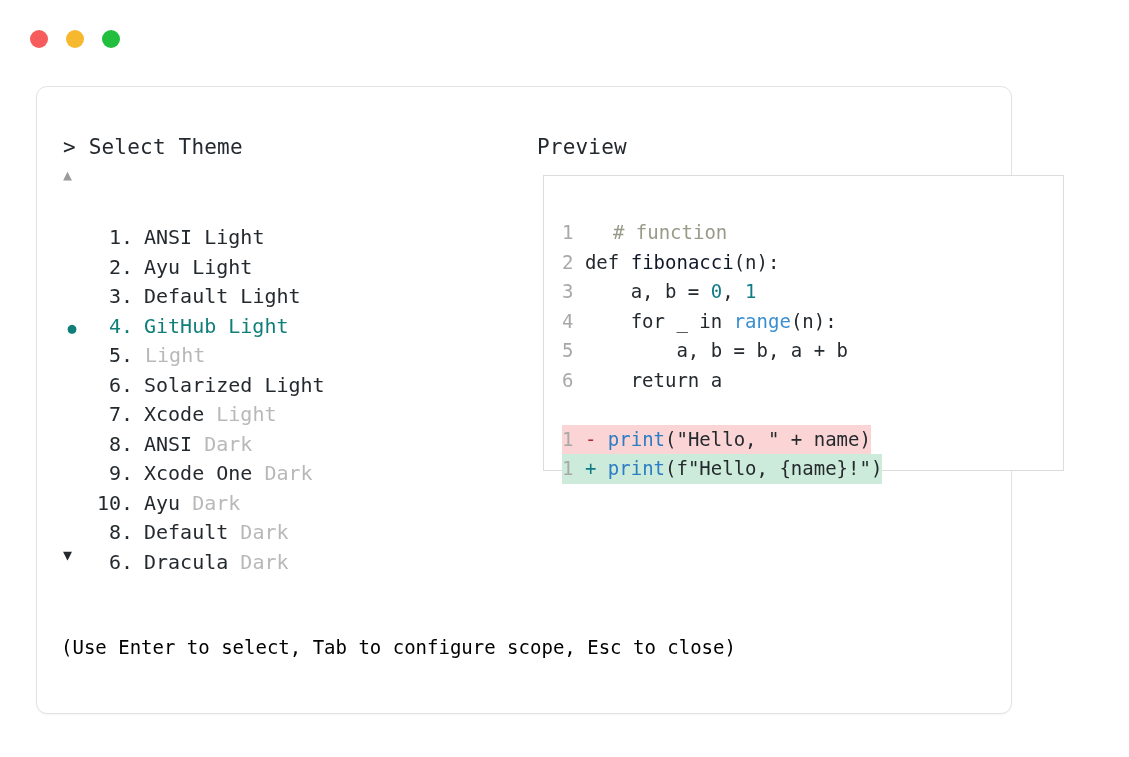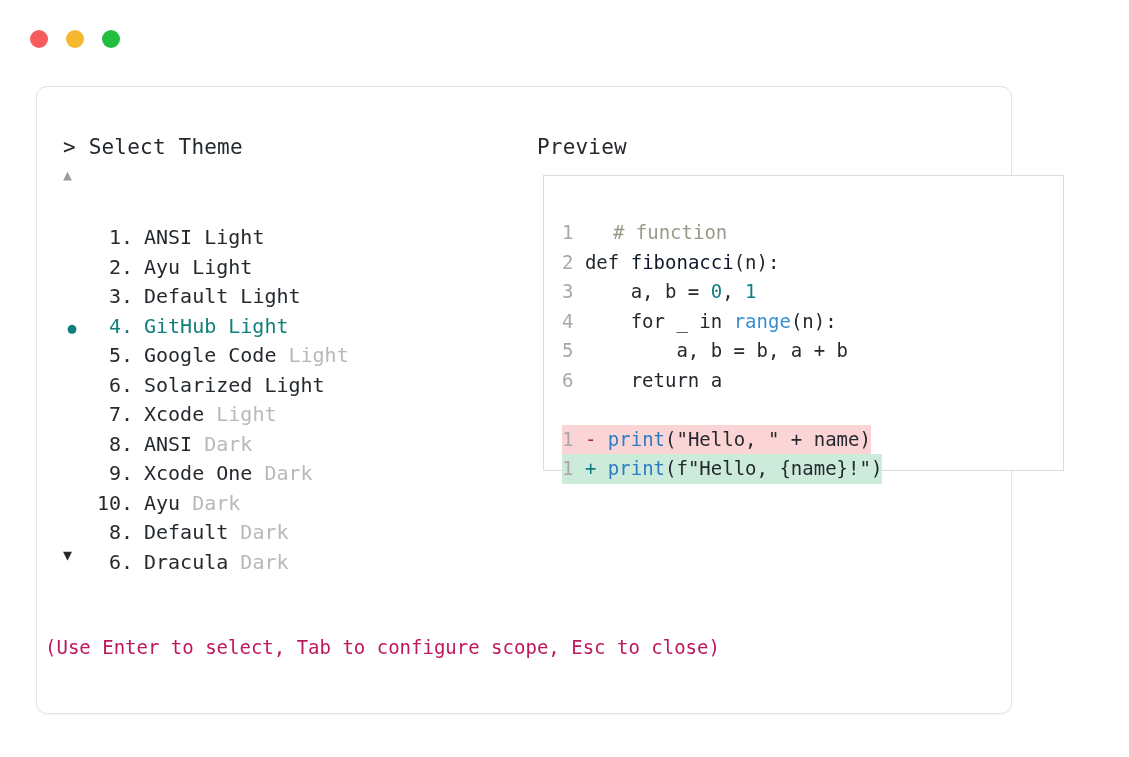--- a/index.html
+++ b/index.html
@@ -158,25 +158,25 @@
 
   .diff-line { height: 29.5px; white-space: pre; display: block; width: max-content; }
   .diff-del  { background: #fbd5d5; }
   .diff-add  { background: #cdebda; }
   .diff-mark-del { color: #b02a37; }
   .diff-mark-add { color: #0f7c86; }
 
   
   .hint {
     position: absolute;
-    left: 8px;
+    left: 24px;
     top: 547px;
     font-size: 19px;
     line-height: 26px;
-    color: #be185d;
+    color: #000000;
     white-space: pre;
   }
 </style>
 </head>
 <body>
 
 <div class="titlebar">
   <span class="dot dot-close"></span>
   <span class="dot dot-min"></span>
   <span class="dot dot-max"></span>
@@ -188,21 +188,21 @@
   <div class="prompt-header">&gt; Select Theme</div>
   <div class="preview-header">Preview</div>
 
   <div class="list-col">
     <div class="scroll-arrow up">▲</div>
     <ul class="theme-list" id="theme-list">
           <li class="theme-row"><span class="bullet-cell"></span><span class="idx">1.</span><span class="name">ANSI</span><span class="variant inline"> Light</span></li>
           <li class="theme-row"><span class="bullet-cell"></span><span class="idx">2.</span><span class="name">Ayu</span><span class="variant inline"> Light</span></li>
           <li class="theme-row"><span class="bullet-cell"></span><span class="idx">3.</span><span class="name">Default</span><span class="variant inline"> Light</span></li>
           <li class="theme-row selected"><span class="bullet-cell">●</span><span class="idx">4.</span><span class="name">GitHub</span><span class="variant inline"> Light</span></li>
-          <li class="theme-row"><span class="bullet-cell"></span><span class="idx">5.</span><span class="name">Google Code</span><span class="variant"> Light</span></li>
+          <li class="theme-row"><span class="bullet-cell"></span><span class="idx">5.</span><span class="variant"> Light</span></li>
           <li class="theme-row"><span class="bullet-cell"></span><span class="idx">6.</span><span class="name">Solarized</span><span class="variant inline"> Light</span></li>
           <li class="theme-row"><span class="bullet-cell"></span><span class="idx">7.</span><span class="name">Xcode</span><span class="variant"> Light</span></li>
           <li class="theme-row"><span class="bullet-cell"></span><span class="idx">8.</span><span class="name">ANSI</span><span class="variant"> Dark</span></li>
           <li class="theme-row"><span class="bullet-cell"></span><span class="idx">9.</span><span class="name">Xcode One</span><span class="variant"> Dark</span></li>
           <li class="theme-row"><span class="bullet-cell"></span><span class="idx">10.</span><span class="name">Ayu</span><span class="variant"> Dark</span></li>
           <li class="theme-row"><span class="bullet-cell"></span><span class="idx">8.</span><span class="name">Default</span><span class="variant"> Dark</span></li>
           <li class="theme-row"><span class="bullet-cell"></span><span class="idx">6.</span><span class="name">Dracula</span><span class="variant"> Dark</span></li>
         </ul>
     <div class="scroll-arrow down">▼</div>
   </div>

